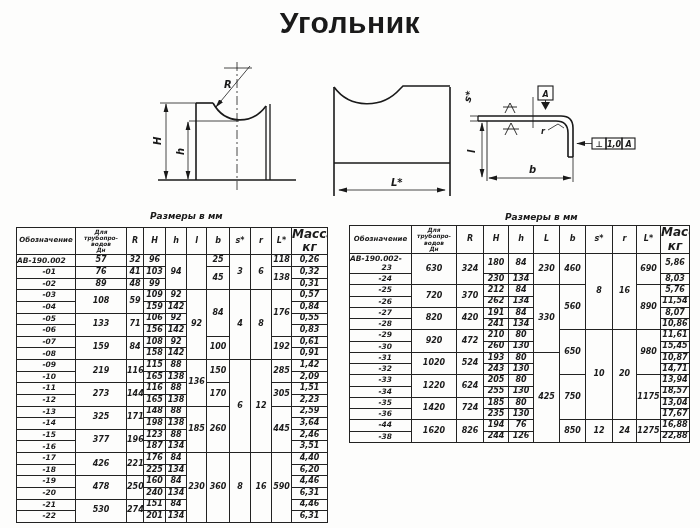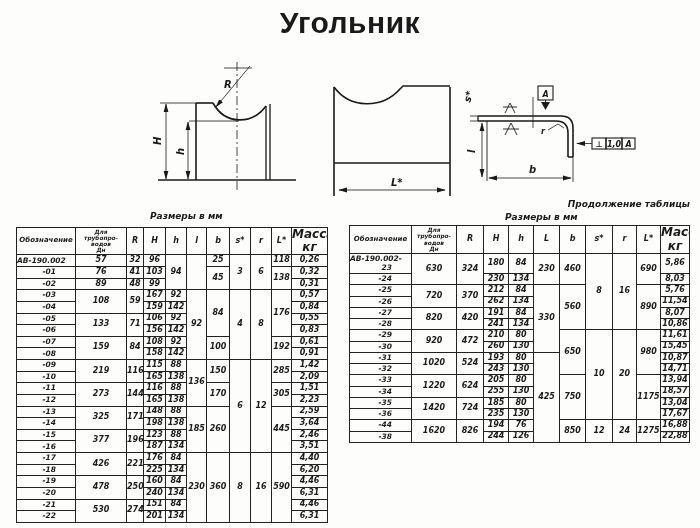--- a/index.html
+++ b/index.html
@@ -112,21 +112,20 @@
     <text x="529" y="173">b</text>
     <text x="541" y="134" class="small">r</text>
     <text x="545.5" y="97" class="small" text-anchor="middle">A</text>
     <text x="599" y="147" class="small" text-anchor="middle">⊥</text>
     <text x="614" y="146.5" class="small" text-anchor="middle">1,0</text>
     <text x="628.5" y="147" class="small" text-anchor="middle">A</text>
   </svg>
 
   <div class="caption cap-left">Размеры в мм</div>
   <div class="caption cap-right">Размеры в мм</div>
-  <div class="continuation">Продолжение таблицы</div>
 
   <table id="tbl-left" class="gost">
       <colgroup>
         <col style="width: 59px;">
         <col style="width: 51px;">
         <col style="width: 17px;">
         <col style="width: 22px;">
         <col style="width: 21px;">
         <col style="width: 20px;">
         <col style="width: 23px;">
@@ -181,21 +180,21 @@
           <td>-02</td>
           <td>89</td>
           <td>48</td>
           <td>99</td>
           <td>0,31</td>
         </tr>
         <tr>
           <td>-03</td>
           <td rowspan="2">108</td>
           <td rowspan="2">59</td>
-          <td>167</td>
+          <td>109</td>
           <td>92</td>
           <td rowspan="6">92</td>
           <td rowspan="4">84</td>
           <td rowspan="6">4</td>
           <td rowspan="6">8</td>
           <td rowspan="4">176</td>
           <td>0,57</td>
         </tr>
         <tr>
           <td>-04</td>

